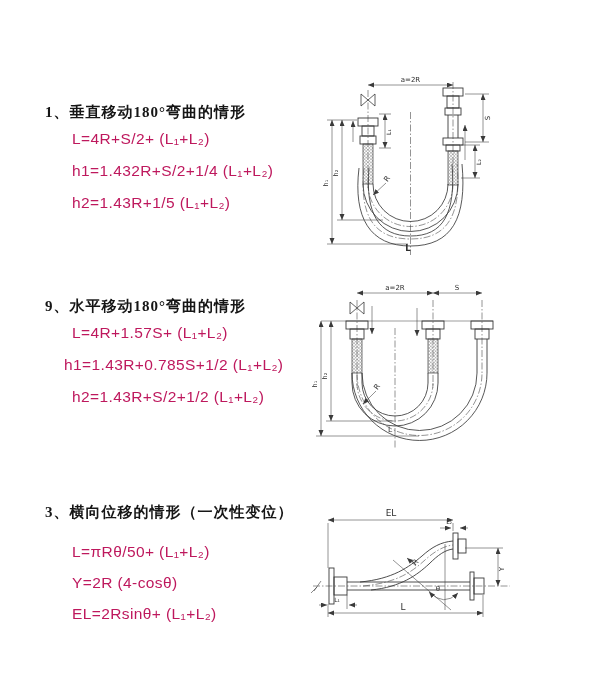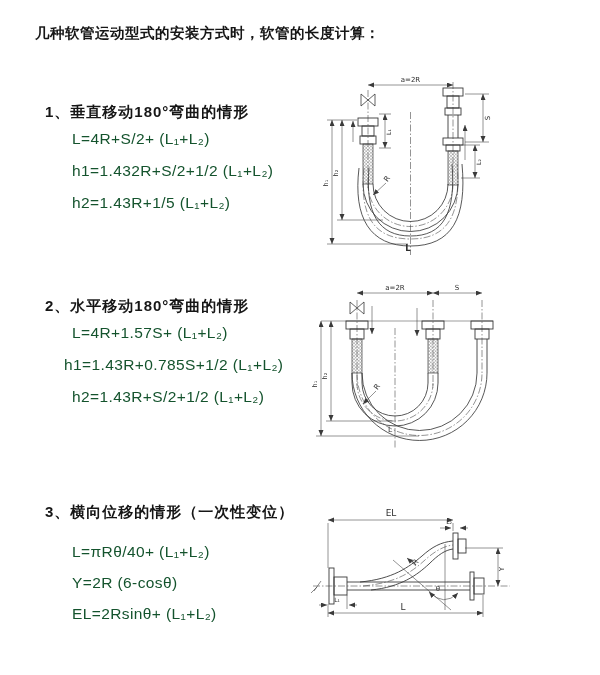--- a/index.html
+++ b/index.html
@@ -1,49 +1,48 @@
 <!DOCTYPE html>
 <html><head>
 <meta charset="utf-8">
 <style>
   html,body{margin:0;padding:0;background:#fff;}
   .page{position:relative;width:600px;height:675px;background:#fff;overflow:hidden;
         font-family:"Liberation Sans","DejaVu Sans",sans-serif;color:#161616;}
   .title{position:absolute;font-size:14.5px;font-weight:700;letter-spacing:.5px;white-space:nowrap;}
-  .shead{position:absolute;font-size:15px;font-weight:700;letter-spacing:1px;white-space:nowrap;}
-  .fline{position:absolute;font-size:15.5px;font-weight:400;letter-spacing:.4px;white-space:nowrap;color:#14532d;text-align:center;}
+  .shead{position:absolute;font-size:15px;font-weight:700;letter-spacing:1px;white-space:nowrap;font-family:Liberation Serif, serif;}
+  .fline{position:absolute;font-size:15.5px;font-weight:400;letter-spacing:.4px;white-space:nowrap;color:#be185d;text-align:center;}
   svg.diag{position:absolute;}
   svg.diag text{font-family:"DejaVu Sans","Liberation Sans",sans-serif;fill:#2e2e2e;}
   svg.diag .ln{stroke:#3a3a3a;fill:none;}
 </style>
 </head>
 <body>
 
 <div class="page">
 
-  <div class="title" style="left:35px;top:24px">几种软管运动型式的安装方式时，软管的长度计算：</div>
 
   <div>
     <div class="shead" style="left:45px;top:103px">1、垂直移动180°弯曲的情形</div>
     <div class="fline" style="left:72px;top:130px">L=4R+S/2+ (L₁+L₂)</div>
-    <div class="fline" style="left:72px;top:162px">h1=1.432R+S/2+1/2 (L₁+L₂)</div>
+    <div class="fline" style="left:72px;top:162px">h1=1.432R+S/2+1/4 (L₁+L₂)</div>
     <div class="fline" style="left:72px;top:194px">h2=1.43R+1/5 (L₁+L₂)</div>
   </div>
 
   <div>
-    <div class="shead" style="left:45px;top:297px">2、水平移动180°弯曲的情形</div>
+    <div class="shead" style="left:45px;top:297px">9、水平移动180°弯曲的情形</div>
     <div class="fline" style="left:72px;top:324px">L=4R+1.57S+ (L₁+L₂)</div>
     <div class="fline" style="left:64px;top:356px">h1=1.43R+0.785S+1/2 (L₁+L₂)</div>
     <div class="fline" style="left:72px;top:388px">h2=1.43R+S/2+1/2 (L₁+L₂)</div>
   </div>
 
   <div>
     <div class="shead" style="left:45px;top:503px">3、横向位移的情形（一次性变位）</div>
-    <div class="fline" style="left:72px;top:543px">L=πRθ/40+ (L₁+L₂)</div>
-    <div class="fline" style="left:72px;top:574px">Y=2R (6-cosθ)</div>
+    <div class="fline" style="left:72px;top:543px">L=πRθ/50+ (L₁+L₂)</div>
+    <div class="fline" style="left:72px;top:574px">Y=2R (4-cosθ)</div>
     <div class="fline" style="left:72px;top:605px">EL=2Rsinθ+ (L₁+L₂)</div>
   </div>
 
   <svg class="diag" style="left:315px;top:68px" width="285" height="195" viewBox="0 0 285 195">
     <defs>
       <marker id="ar1" orient="auto-start-reverse" markerUnits="userSpaceOnUse" markerWidth="7" markerHeight="6" refX="6" refY="2.5">
         <path d="M0,0L6,2.5L0,5z" fill="#3a3a3a"></path>
       </marker>
       <pattern id="pt1" width="3.2" height="3.2" patternUnits="userSpaceOnUse">
         <path d="M0,3.2L3.2,0M0,0L3.2,3.2" stroke="#808080" stroke-width="0.45"></path>

